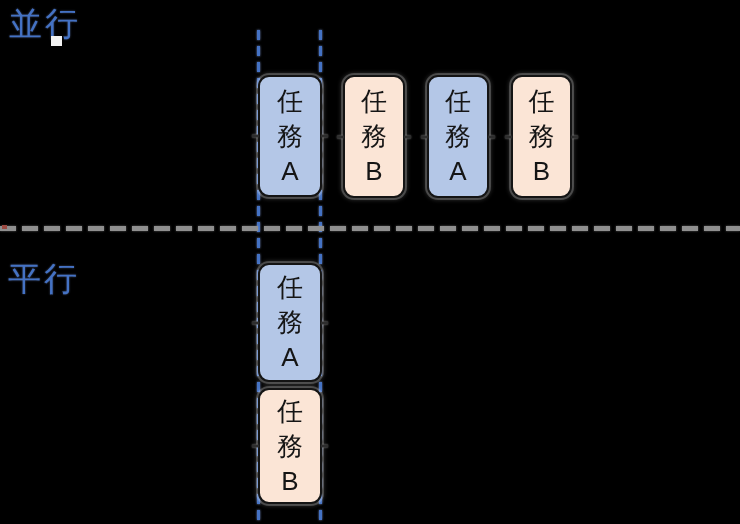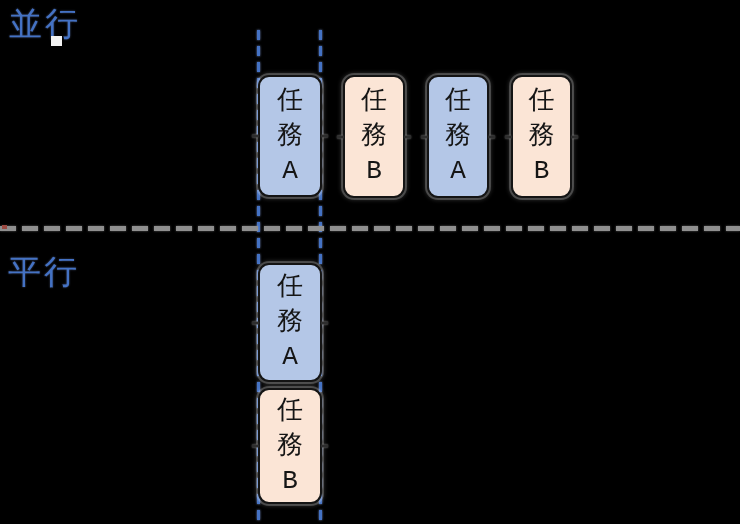--- a/index.html
+++ b/index.html
@@ -2,35 +2,35 @@
 <html style="--background: #000000; --label-text: #4472C4; --task-a-fill: #B4C7E7; --task-b-fill: #FBE5D6; --box-border: #141414; --box-text: #151515; --dashed-line: #4472C4; --timeline: #8F8F8F;"><head>
 <meta charset="utf-8">
 <style>
   html, body { margin: 0; padding: 0; background: #000; }
   #canvas {
     position: relative;
     width: 740px;
     height: 524px;
     background: var(--background, #000000);
     overflow: hidden;
-    font-family: Liberation Mono, monospace;
+    font-family: Liberation Sans, sans-serif;
   }
 
   
   .section-label {
     position: absolute;
     color: var(--label-text, #4472C4);
     font-size: 33px;
     letter-spacing: 3px;
     font-weight: 400;
     text-shadow: 0 0 2px rgba(150, 180, 255, 0.45);
     white-space: nowrap;
   }
   #label-concurrency { left: 9px;  top: 2px; }
-  #label-parallelism { left: 8px;  top: 250px; }
+  #label-parallelism { left: 8px;  top: 257px; }
 
   
   .v-dash {
     position: absolute;
     top: 30px;
     bottom: 0;
     width: 3px;
     background: repeating-linear-gradient(180deg,
       var(--dashed-line, #4472C4) 0px, var(--dashed-line, #4472C4) 10px,
       transparent 10px, transparent 16px);

